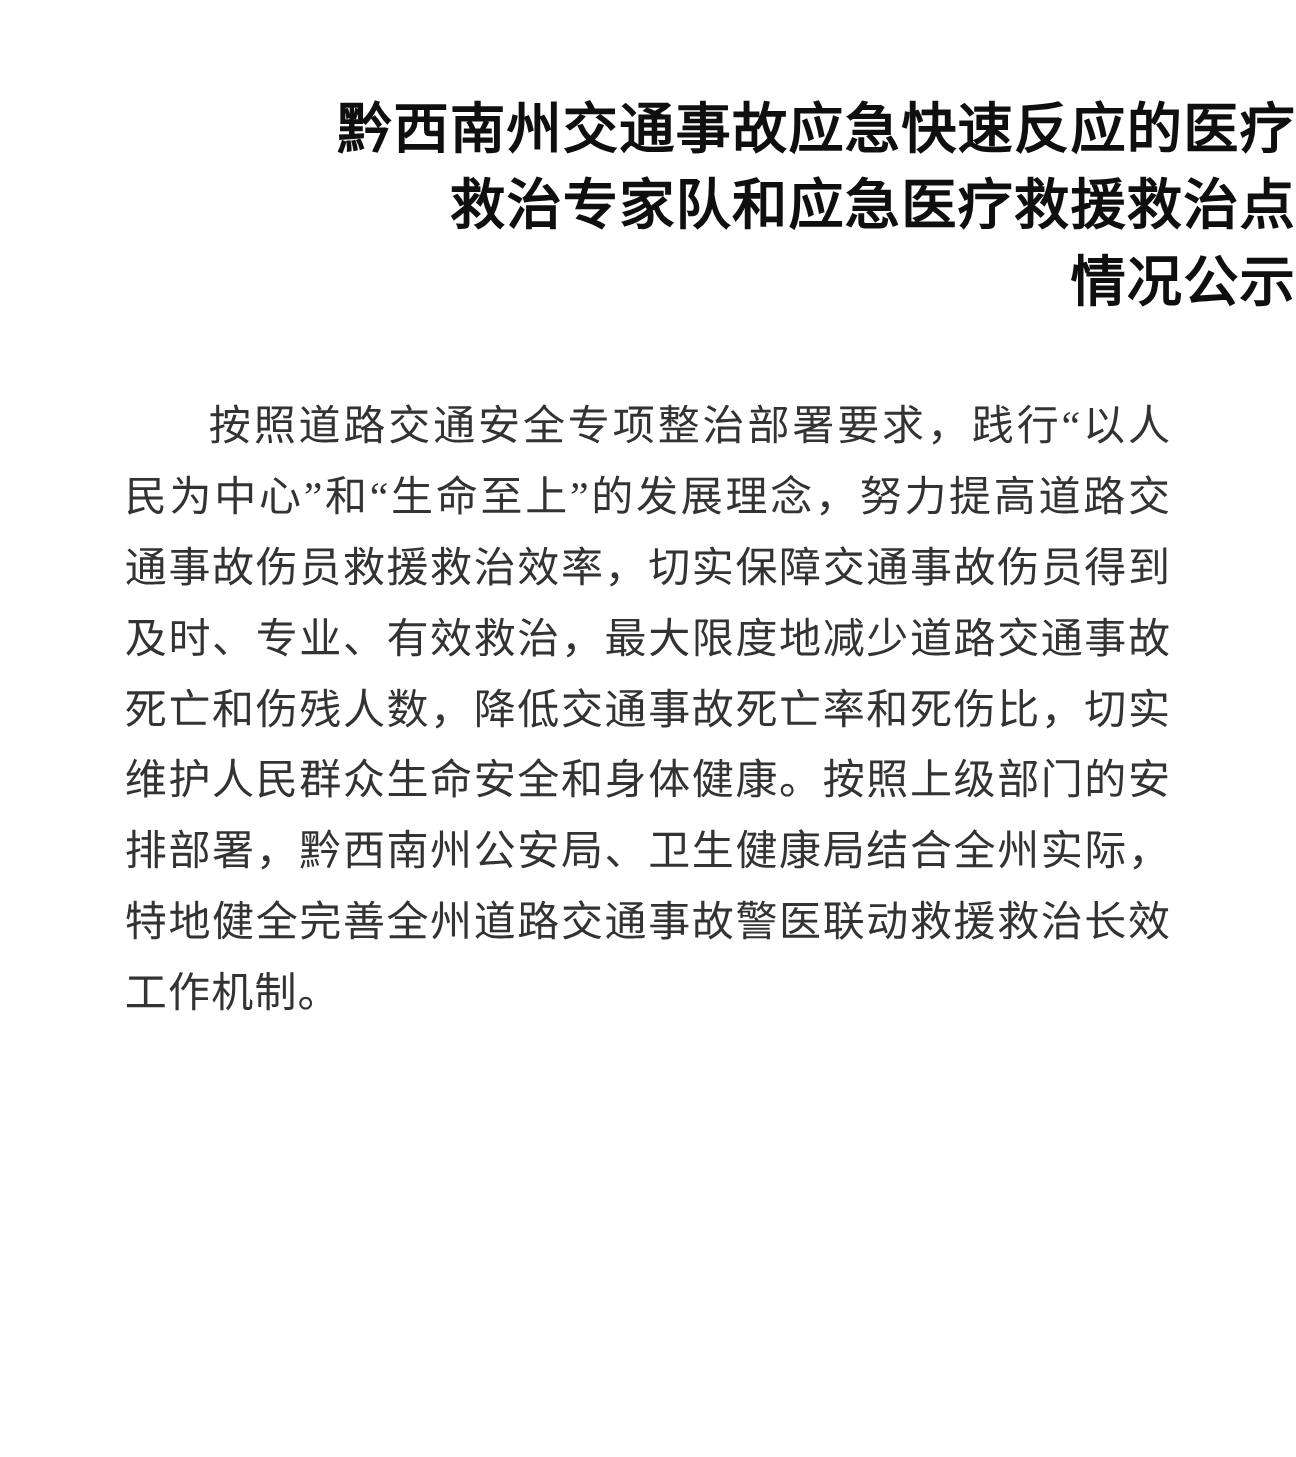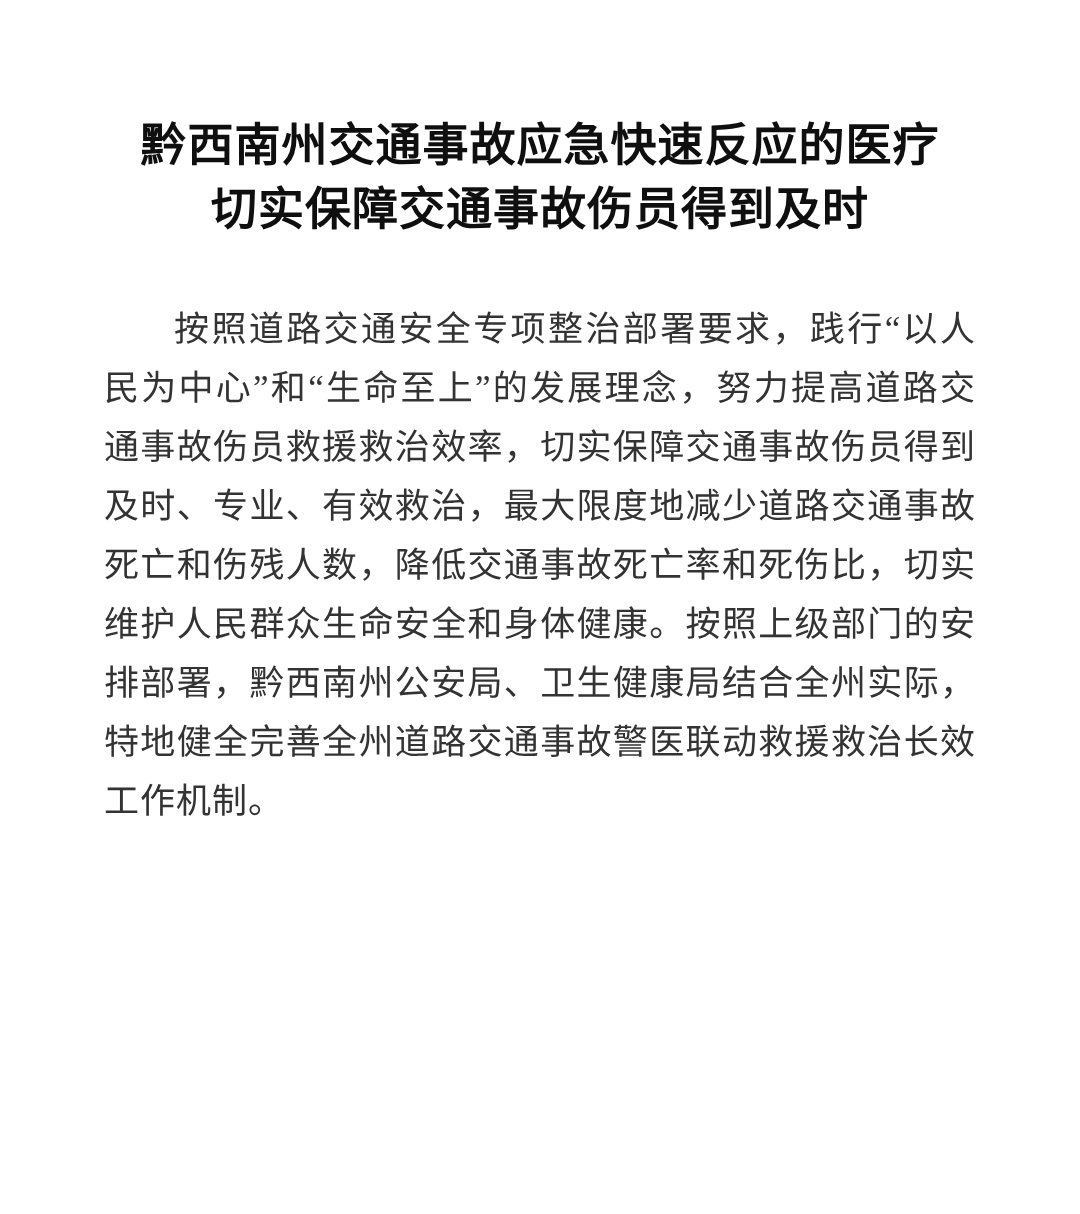--- a/index.html
+++ b/index.html
@@ -12,22 +12,22 @@
     position: relative;
     width: 1080px;
     height: 1214px;
     margin: 0 auto;
     background: #ffffff;
     overflow: hidden;
     font-family: "Liberation Serif", "DejaVu Serif", serif;
   }
 
   .doc-title {
-    padding-top: 114px;
-    text-align: center;
+    padding-top: 76px;
+    text-align: right;
     font-weight: 900;
     font-size: 46px;
     line-height: 64px;
     color: #0f0f0f;
     letter-spacing: 1px;
   }
 
   .doc-title .title-line {
     display: block;
   }
@@ -47,20 +47,21 @@
     text-indent: 2em;
   }
 </style>
 </head>
 <body>
 
 <div class="page">
 
   <h1 class="doc-title">
     <span class="title-line">黔西南州交通事故应急快速反应的医疗</span>
-    <span class="title-line">切实保障交通事故伤员得到及时</span>
+    <span class="title-line">救治专家队和应急医疗救援救治点</span>
+    <span class="title-line">情况公示</span>
   </h1>
 
   <div class="doc-body">
     <p>按照道路交通安全专项整治部署要求，践行“以人民为中心”和“生命至上”的发展理念，努力提高道路交通事故伤员救援救治效率，切实保障交通事故伤员得到及时、专业、有效救治，最大限度地减少道路交通事故死亡和伤残人数，降低交通事故死亡率和死伤比，切实维护人民群众生命安全和身体健康。按照上级部门的安排部署，黔西南州公安局、卫生健康局结合全州实际，特地健全完善全州道路交通事故警医联动救援救治长效工作机制。</p>
   </div>
 
 </div>
 
 </body></html>

